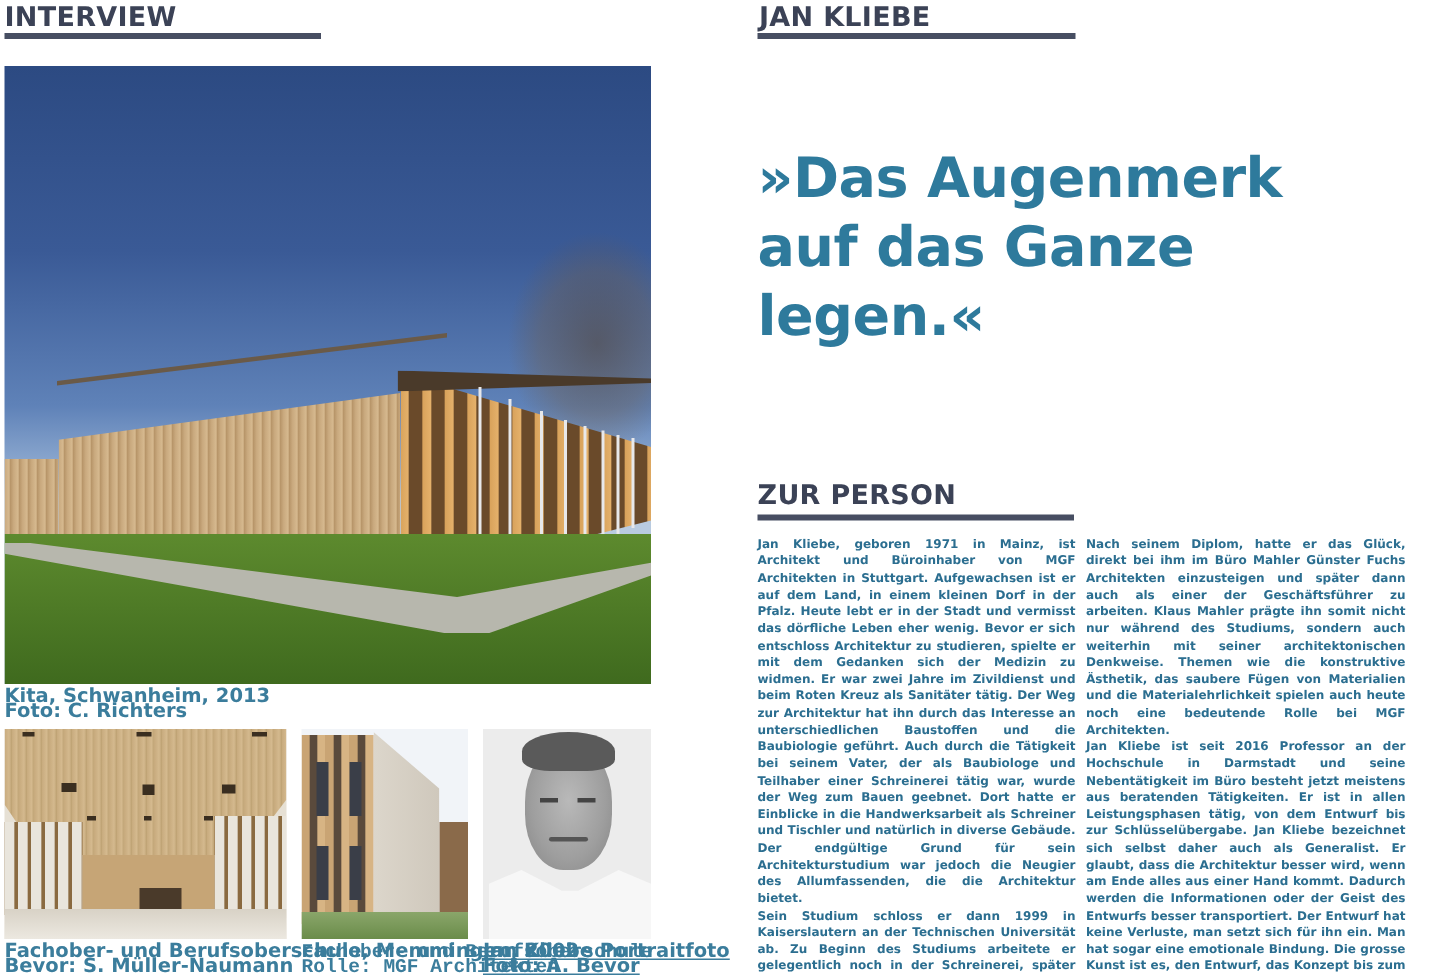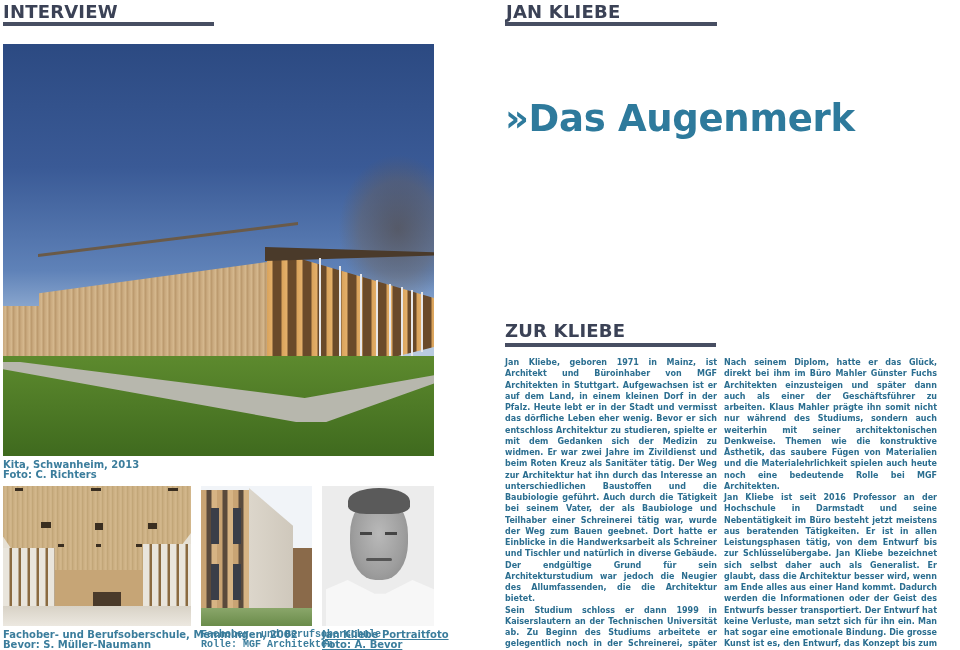--- a/index.html
+++ b/index.html
@@ -7,21 +7,21 @@
          font-family:"DejaVu Sans", sans-serif; }
   .abs { position:absolute; }
   .section-label { font-family:"DejaVu Sans", sans-serif; font-weight:bold; font-size:18px;
                    color:#3b4256; letter-spacing:0.2px; line-height:16px; }
   .rule { height:4px; background:#474e62; }
   .headline { font-family:"DejaVu Sans", sans-serif; font-weight:bold; color:#2e7a9c;
               font-size:37px; line-height:46px; letter-spacing:-0.3px; }
   .body-col { font-family:"DejaVu Sans", sans-serif; color:#2b6e90; font-size:8px;
               line-height:11.25px; text-align:justify; font-weight:bold; }
   .body-col p { margin:0; }
-  .caption { font-family:"DejaVu Sans", sans-serif; color:#3b7d9c; font-size:10px; line-height:10px;
+  .caption { font-family:"DejaVu Sans", sans-serif; color:#3b7d9c; font-size:13px; line-height:10px;
              font-weight:bold; }
   .photo { overflow:hidden; }
 
   
   .main-photo { background:linear-gradient(180deg,#2c4a82 0%,#3a5a96 30%,#5f82b8 55%,#8eaad0 65%,#b9cbe0 70%); }
   .bldg-wall { background:repeating-linear-gradient(90deg,#c9a97e 0px,#d6b98f 3px,#b8966a 4px,#c9a97e 6px); }
   .bldg-roof { background:#6a5a48; }
   .colonnade { background:repeating-linear-gradient(90deg,#d9a35c 0px,#e4b06a 5px,#6a4a2a 6px,#6a4a2a 14px,#d9a35c 15px); }
   .pole { background:#e8e8ea; }
   .grass { background:linear-gradient(180deg,#5d8a2e,#3f6a1e); }
@@ -137,23 +137,24 @@
 <div class="abs caption" style="left:322px; top:630px;text-decoration:underline;">
   <div>Jan Kliebe Portraitfoto</div>
   <div>Foto: A. Bevor</div>
 </div>
 
 <div class="abs section-label" style="left:506px; top:4px;">JAN KLIEBE</div>
 <div class="abs rule" style="left:505px; top:22px; width:212px;"></div>
 
 <div class="abs headline" style="left:505px; top:56px;margin-top:40px;">
   <div>»Das Augenmerk</div>
+  <div>auf das Ganze legen.«</div>
 </div>
 
-<div class="abs section-label" style="left:505px; top:323px;">ZUR KLIEBE</div>
+<div class="abs section-label" style="left:505px; top:323px;">ZUR PERSON</div>
 <div class="abs rule" style="left:505px; top:343px; width:211px;"></div>
 
 <div class="abs body-col" style="left:505px; top:357px; width:212px;">
   <p>Jan Kliebe, geboren 1971 in Mainz, ist Architekt und Büroinhaber von MGF Architekten in Stuttgart. Aufgewachsen ist er auf dem Land, in einem kleinen Dorf in der Pfalz. Heute lebt er in der Stadt und vermisst das dörfliche Leben eher wenig. Bevor er sich entschloss Architektur zu studieren, spielte er mit dem Gedanken sich der Medizin zu widmen. Er war zwei Jahre im Zivildienst und beim Roten Kreuz als Sanitäter tätig. Der Weg zur Architektur hat ihn durch das Interesse an unterschiedlichen Baustoffen und die Baubiologie geführt. Auch durch die Tätigkeit bei seinem Vater, der als Baubiologe und Teilhaber einer Schreinerei tätig war, wurde der Weg zum Bauen geebnet. Dort hatte er Einblicke in die Handwerksarbeit als Schreiner und Tischler und natürlich in diverse Gebäude. Der endgültige Grund für sein Architekturstudium war jedoch die Neugier des Allumfassenden, die die Architektur bietet.</p>
   <p>Sein Studium schloss er dann 1999 in Kaiserslautern an der Technischen Universität ab. Zu Beginn des Studiums arbeitete er gelegentlich noch in der Schreinerei, später entschloss er sich, während der Semesterferien in mehreren kleinen Büros in Kaiserslautern sein Wissen zu vergrössern. Während des Studiums an der Universiät Kaiserslautern faszinierte und prägte ihn sein Professor Klaus Mahler.</p>
 </div>
 
 <div class="abs body-col" style="left:724px; top:357px; width:213px;">
   <p>Nach seinem Diplom, hatte er das Glück, direkt bei ihm im Büro Mahler Günster Fuchs Architekten einzusteigen und später dann auch als einer der Geschäftsführer zu arbeiten. Klaus Mahler prägte ihn somit nicht nur während des Studiums, sondern auch weiterhin mit seiner architektonischen Denkweise. Themen wie die konstruktive Ästhetik, das saubere Fügen von Materialien und die Materialehrlichkeit spielen auch heute noch eine bedeutende Rolle bei MGF Architekten.</p>
   <p>Jan Kliebe ist seit 2016 Professor an der Hochschule in Darmstadt und seine Nebentätigkeit im Büro besteht jetzt meistens aus beratenden Tätigkeiten. Er ist in allen Leistungsphasen tätig, von dem Entwurf bis zur Schlüsselübergabe. Jan Kliebe bezeichnet sich selbst daher auch als Generalist. Er glaubt, dass die Architektur besser wird, wenn am Ende alles aus einer Hand kommt. Dadurch werden die Informationen oder der Geist des Entwurfs besser transportiert. Der Entwurf hat keine Verluste, man setzt sich für ihn ein. Man hat sogar eine emotionale Bindung. Die grosse Kunst ist es, den Entwurf, das Konzept bis zum Schluss durchzuziehen. Dies schaffte Jan Kliebe auch bei seinem ersten Gebäude, der Schule in Memmingen. Dieses Gebäude bleibt ihm in Erinnerung, da es nicht nur sein erstes Werk war, sondern zudem auch noch mehrfach ausgezeichnet wurde.</p>

